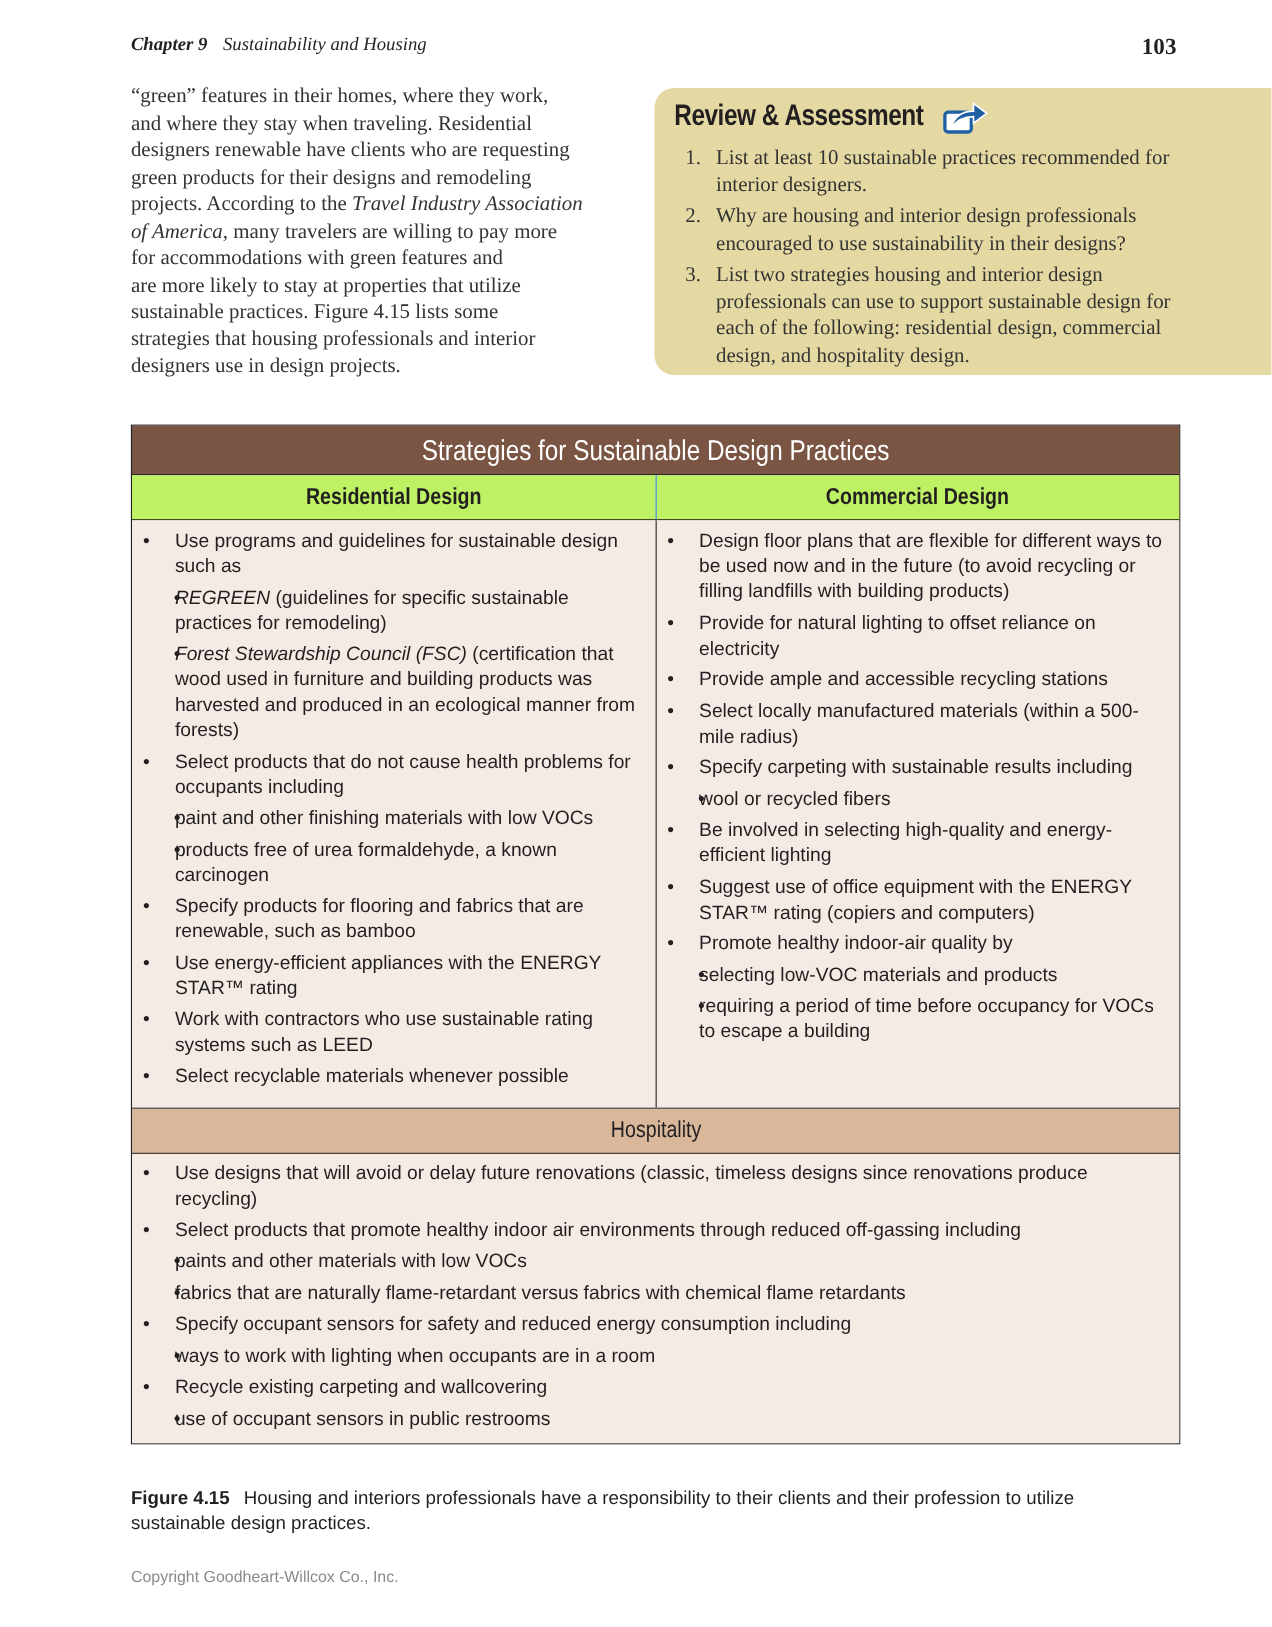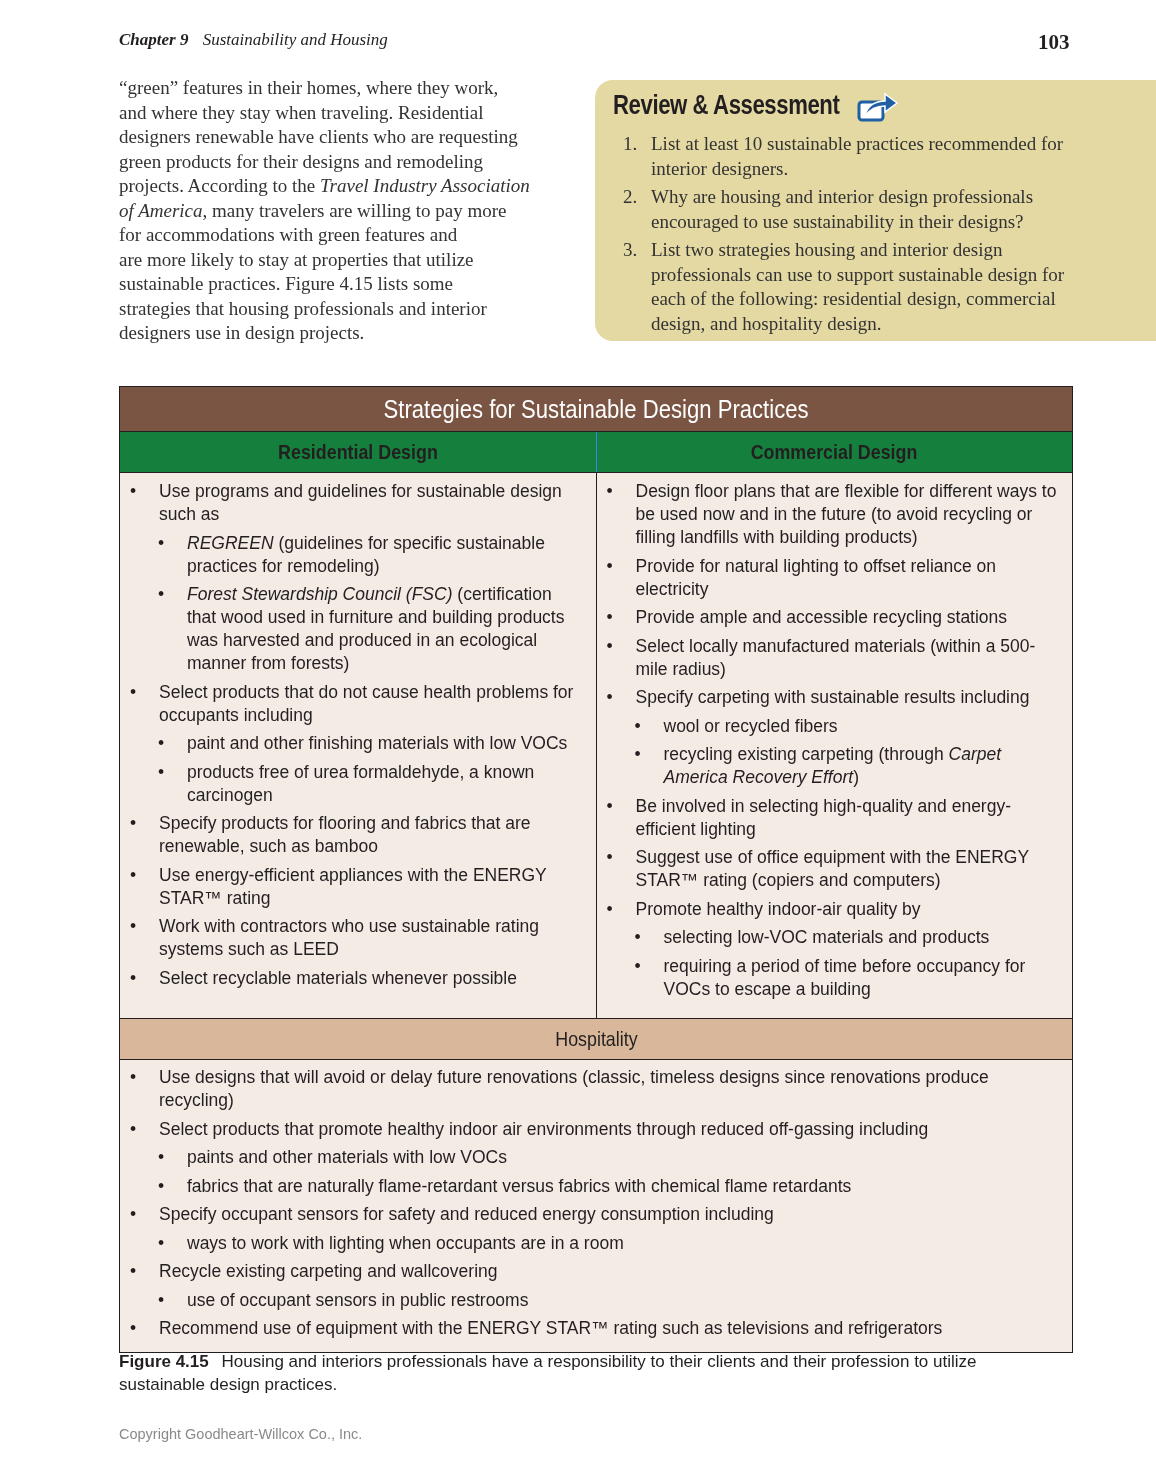--- a/index.html
+++ b/index.html
@@ -17,34 +17,34 @@
   .review-box { position: absolute; left: 595px; top: 80px; width: 561px; height: 261px; background: #e4d9a3; border-radius: 18px 0 0 18px; }
   .review-title { position: absolute; left: 18px; top: 10px; font-family: "Liberation Sans", sans-serif; font-weight: bold; font-size: 27px; letter-spacing: -0.5px; transform: scaleX(0.82); transform-origin: left center; color: #231f20; white-space: nowrap; }
   .share-icon { position: absolute; left: 262px; top: 10px; width: 42px; height: 32px; }
   .review-list { position: absolute; left: 26px; top: 52px; width: 460px; font-size: 19px; line-height: 24.5px; color: #333; }
   .review-item { position: relative; padding-left: 30px; margin-bottom: 4px; }
   .review-item .num { position: absolute; left: 2px; top: 0; }
 
   .figure-table { position: absolute; left: 119px; top: 386px; width: 952px; border: 1px solid #231f20; }
   .tbl-title { height: 44px; background: #7a5543; color: #ffffff; text-align: center; font-size: 26px; line-height: 44px; border-bottom: 1px solid #231f20; }
   .tbl-title span { display: inline-block; transform: scaleX(0.85); }
-  .col-head-row { display: flex; background: #15803d; height: 40px; border-bottom: 1px solid #231f20; }
+  .col-head-row { display: flex; background: #bef264; height: 40px; border-bottom: 1px solid #231f20; }
   .col-head { flex: 1; text-align: center; font-weight: bold; font-size: 21px; line-height: 40px; }
   .col-head span { display: inline-block; transform: scaleX(0.85); }
   .col-head + .col-head { border-left: 1px solid #3b82f6; }
   .two-col { display: flex; background: #f4ebe5; border-bottom: 1px solid #231f20; }
   .col { flex: 1; padding: 7px 10px 12px 0; }
   .col + .col { border-left: 1px solid #231f20; }
   .hosp-head { background: #d8b79a; text-align: center; height: 40px; line-height: 40px; font-weight: normal; font-size: 21px; border-bottom: 1px solid #231f20; }
   .hosp-head span { display: inline-block; transform: scaleX(0.85); }
   .hosp-body { background: #f4ebe5; padding: 6px 10px 6px 0; }
 
   .bl { position: relative; padding-left: 39px; font-size: 17.5px; line-height: 23px; margin: 0 0 5.5px 0; color: #231f20; }
   .bl::before { content: "•"; position: absolute; left: 10px; top: 0; }
-  .bl.sub { padding-left: 67px; }
+  .bl.sub { padding-left: 39px; }
   .bl.sub::before { left: 38px; }
   .bl i { font-style: italic; }
 
   .caption { position: absolute; left: 119px; top: 1350px; width: 930px; font-size: 17px; line-height: 23px; color: #231f20; }
   .caption b { margin-right: 8px; }
   .copyright { position: absolute; left: 119px; top: 1426px; font-size: 14.5px; color: #8a8a8a; }
 </style>
 </head>
 <body>
 
@@ -109,39 +109,37 @@
       <div class="bl">Work with contractors who use sustainable rating systems such as LEED</div>
       <div class="bl">Select recyclable materials whenever possible</div>
     </div>
     <div class="col">
       <div class="bl">Design floor plans that are flexible for different ways to be used now and in the future (to avoid recycling or filling landfills with building products)</div>
       <div class="bl">Provide for natural lighting to offset reliance on electricity</div>
       <div class="bl">Provide ample and accessible recycling stations</div>
       <div class="bl">Select locally manufactured materials (within a 500-mile radius)</div>
       <div class="bl">Specify carpeting with sustainable results including</div>
       <div class="bl sub">wool or recycled fibers</div>
-      <div class="bl sub"><span>recycling existing carpeting (through </span><i>Carpet America Recovery Effort</i><span>)</span></div>
       <div class="bl">Be involved in selecting high-quality and energy-efficient lighting</div>
       <div class="bl">Suggest use of office equipment with the ENERGY STAR™ rating (copiers and computers)</div>
       <div class="bl">Promote healthy indoor-air quality by</div>
       <div class="bl sub">selecting low-VOC materials and products</div>
       <div class="bl sub">requiring a period of time before occupancy for VOCs to escape a building</div>
     </div>
   </div>
   <div class="hosp-head"><span>Hospitality</span></div>
   <div class="hosp-body">
     <div class="bl">Use designs that will avoid or delay future renovations (classic, timeless designs since renovations produce recycling)</div>
     <div class="bl">Select products that promote healthy indoor air environments through reduced off-gassing including</div>
     <div class="bl sub">paints and other materials with low VOCs</div>
     <div class="bl sub">fabrics that are naturally flame-retardant versus fabrics with chemical flame retardants</div>
     <div class="bl">Specify occupant sensors for safety and reduced energy consumption including</div>
     <div class="bl sub">ways to work with lighting when occupants are in a room</div>
     <div class="bl">Recycle existing carpeting and wallcovering</div>
     <div class="bl sub">use of occupant sensors in public restrooms</div>
-    <div class="bl">Recommend use of equipment with the ENERGY STAR™ rating such as televisions and refrigerators</div>
   </div>
 </div>
 
 <div class="caption sans">
   <b>Figure 4.15</b>
   <span>Housing and interiors professionals have a responsibility to their clients and their profession to utilize sustainable design practices.</span>
 </div>
 
 <div class="copyright sans">Copyright Goodheart-Willcox Co., Inc.</div>
 

